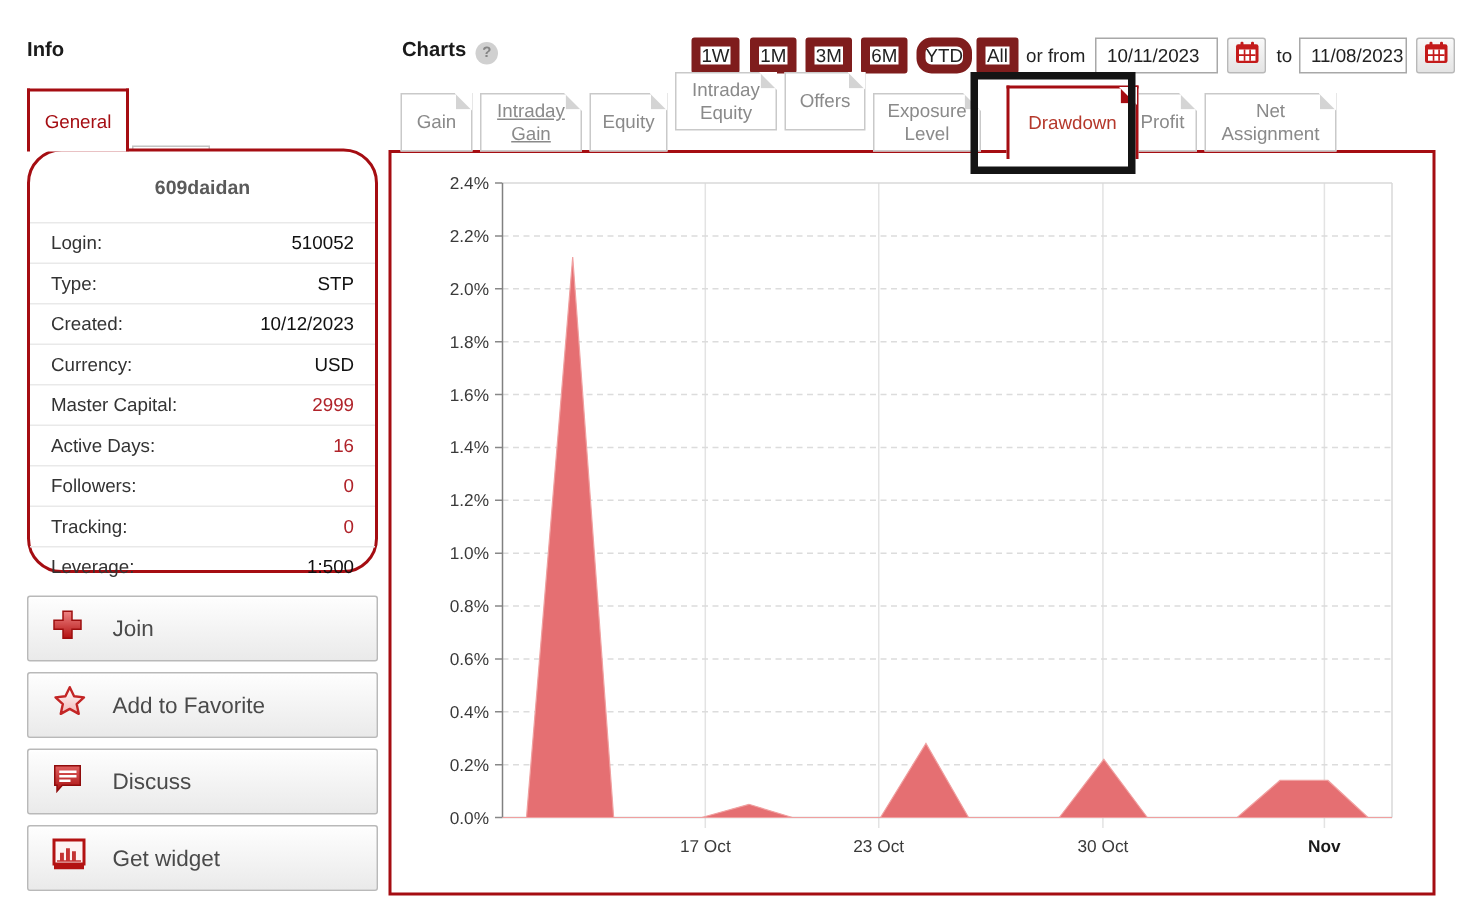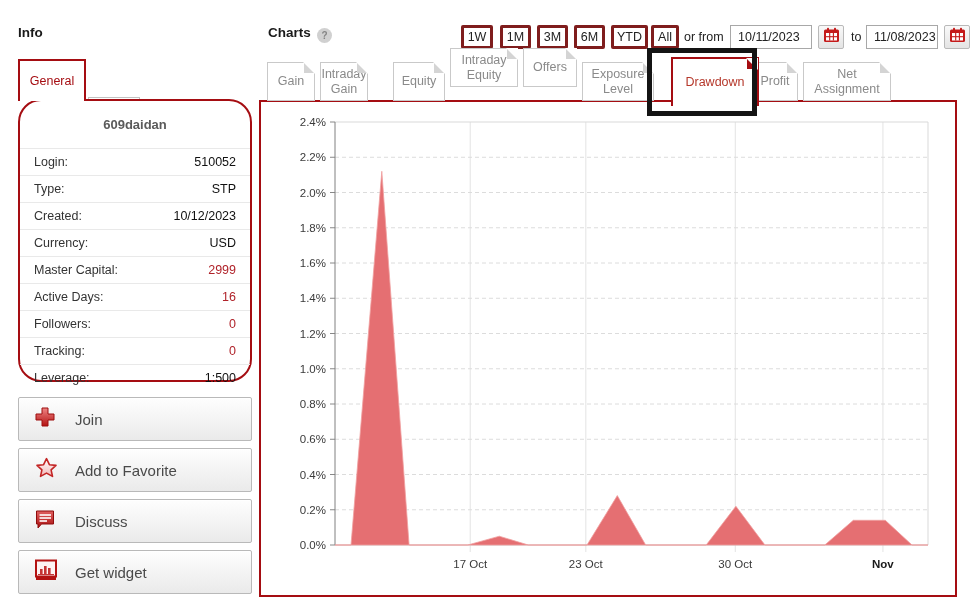--- a/index.html
+++ b/index.html
@@ -25,21 +25,21 @@
   .action-btn{height:44px;width:234px;border:1px solid #b9b9b9;border-radius:2px;
               background:linear-gradient(#fefefe,#eaeaea);box-shadow:inset 0 1px 0 #fff;
               display:flex;align-items:center;cursor:pointer;}
   .action-btn .ic{position:absolute;left:15px;top:50%;transform:translateY(-50%);}
   .action-btn .lbl{margin-left:56px;font-size:15px;color:#4a4a4a;}
 
   
   .help-circle{width:15px;height:15px;border-radius:50%;background:#d0d0d0;color:#858585;
                font-size:10px;font-weight:bold;display:flex;align-items:center;justify-content:center;
                cursor:pointer;}
-  .range-btn{border:3px solid #7f1d1d;border-radius:2px;background:#fff;
+  .range-btn{border:6px solid #7f1d1d;border-radius:2px;background:#fff;
              display:flex;align-items:center;justify-content:center;
              font-size:12.5px;color:#222;height:24px;cursor:pointer;}
   .plain-label{font-size:12.5px;color:#222;display:flex;align-items:center;height:24px;}
   .date-input{border:1px solid #a8a8a8;height:24px;font-size:12.5px;color:#222;
               font-family:"Liberation Sans",sans-serif;padding:0 0 0 7px;background:#fff;}
   .cal-btn{width:26px;height:24px;border:1px solid #b9b9b9;border-radius:2px;
            background:linear-gradient(#f9f9f9,#e4e4e4);display:flex;align-items:center;
            justify-content:center;cursor:pointer;}
 
   
@@ -175,21 +175,21 @@
   <span class="lbl">Get widget</span>
 </div>
 
 <div class="abs section-heading" style="left:268px;top:25px;">Charts</div>
 <div class="abs help-circle" style="left:317px;top:28px;">?</div>
 
 <div class="abs range-btn" style="left:461px;top:25px;width:32px;">1W</div>
 <div class="abs range-btn" style="left:500px;top:25px;width:31px;">1M</div>
 <div class="abs range-btn" style="left:537px;top:25px;width:31px;">3M</div>
 <div class="abs range-btn" style="left:574px;top:25px;width:31px;">6M</div>
-<div class="abs range-btn" style="left:611px;top:25px;width:37px;">YTD</div>
+<div class="abs range-btn" style="left:611px;top:25px;width:37px;border-radius:10px;">YTD</div>
 <div class="abs range-btn" style="left:651px;top:25px;width:28px;">All</div>
 
 <div class="abs plain-label" style="left:684px;top:25px;">or from</div>
 <input class="abs date-input" style="left: 730px; top: 25px; width: 82px;" value="10/11/2023">
 <div class="abs cal-btn" style="left:818px;top:25px;">
   <span>
     <svg width="17" height="16" viewBox="0 0 17 16">
       <rect x="1" y="2.5" width="15" height="12.5" rx="1.5" fill="#c41a1a"></rect>
       <rect x="3" y="6" width="11" height="7.5" fill="#fff"></rect>
       <g stroke="#c41a1a" stroke-width="1.1">
@@ -218,21 +218,21 @@
       <rect x="11" y="0.8" width="2" height="3" rx="0.8" fill="#c41a1a"></rect>
     </svg>
   </span>
 </div>
 
 <div class="abs ctab" style="left:267px;top:62px;width:48px;height:39px;">
   <span class="fold-flap"></span>
     <span class="fold-cover"></span>
   <span>Gain</span>
 </div>
-<div class="abs ctab" style="left:320px;top:62px;width:48px;height:39px;">
+<div class="abs ctab" style="left:320px;top:62px;width:68px;height:39px;text-decoration:underline;">
   <span class="fold-flap"></span>
     <span class="fold-cover"></span>
   <span style="width:56px;">Intraday Gain</span>
 </div>
 <div class="abs ctab" style="left:393px;top:62px;width:52px;height:39px;">
   <span class="fold-flap"></span>
     <span class="fold-cover"></span>
   <span>Equity</span>
 </div>
 <div class="abs ctab" style="left:450px;top:48px;width:68px;height:39px;">

